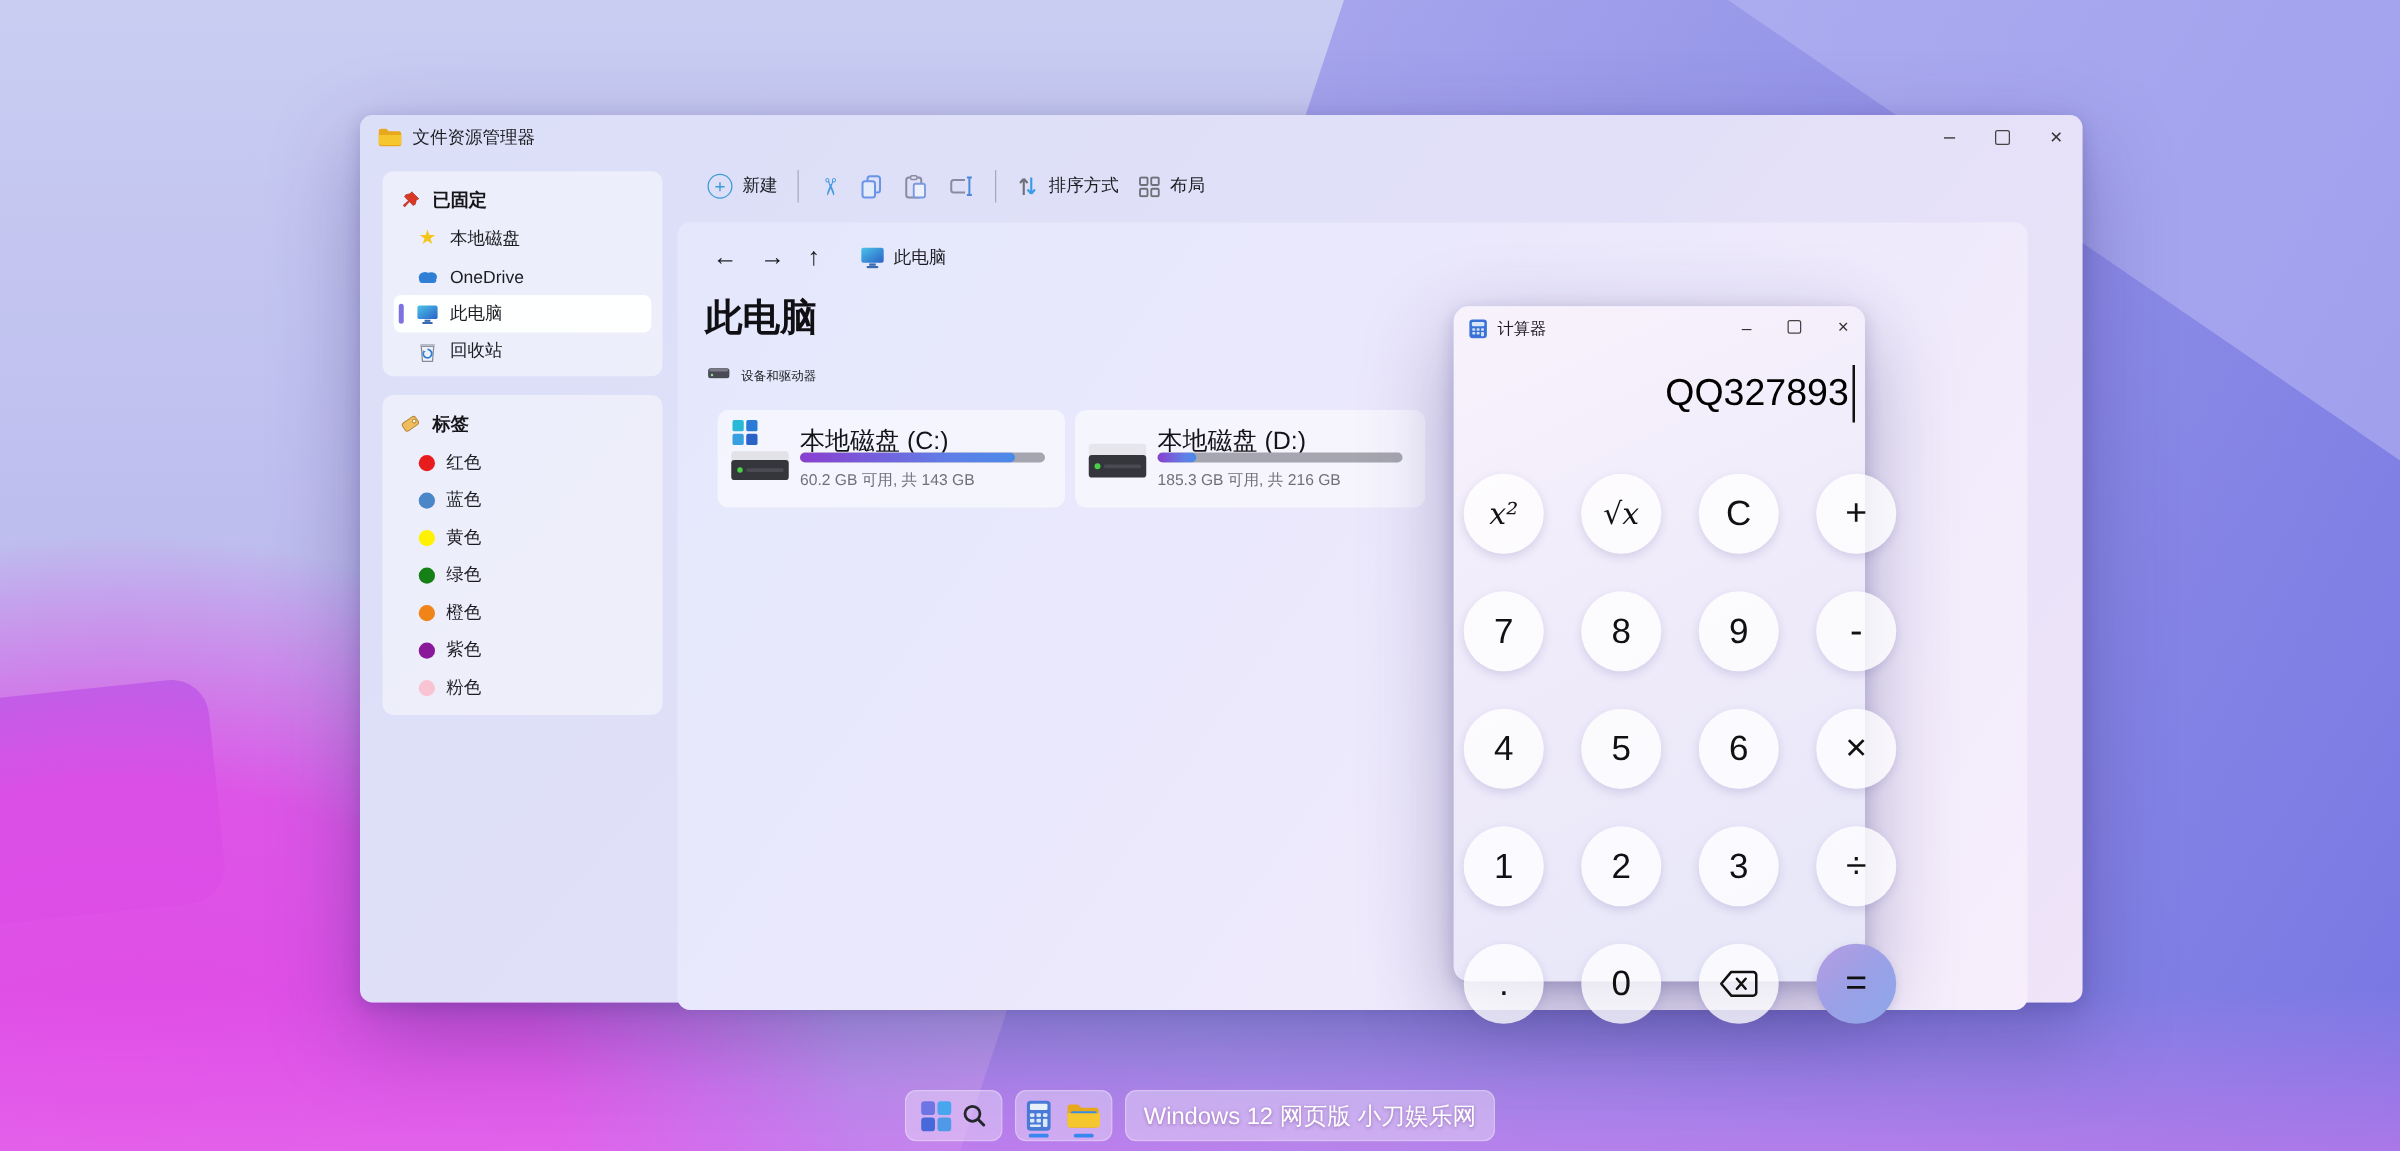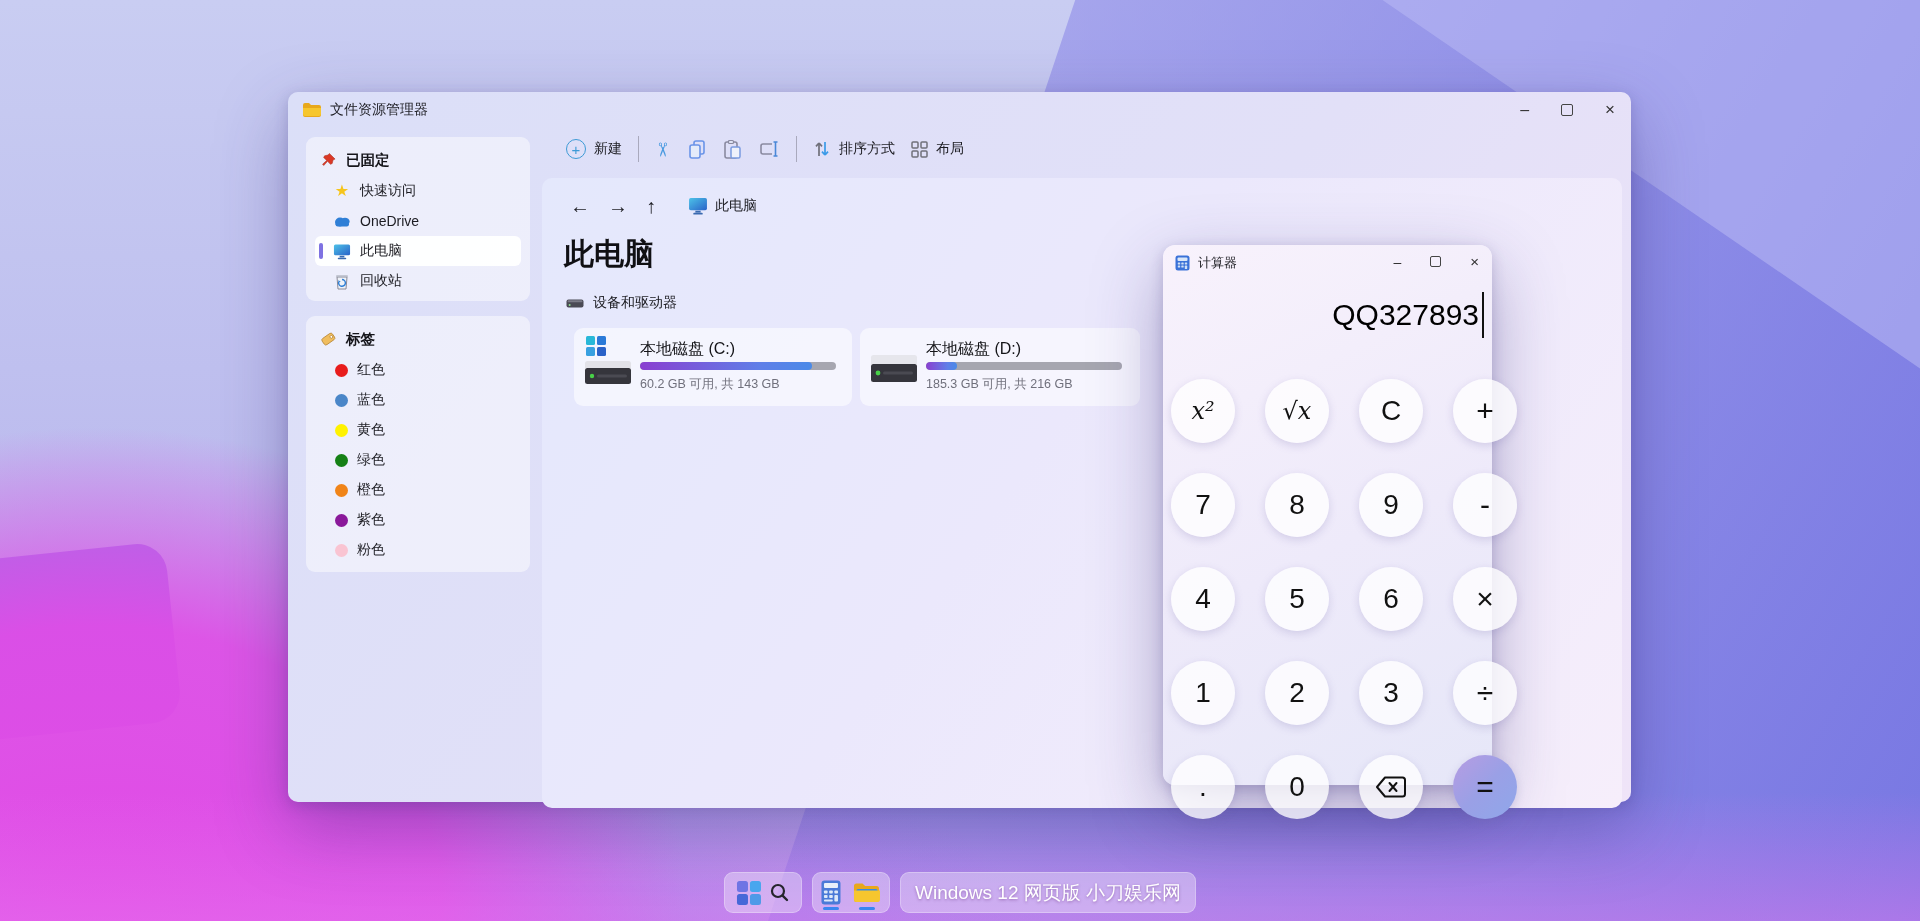--- a/index.html
+++ b/index.html
@@ -30,21 +30,21 @@
   .window{position:absolute;border-radius:10px;
     box-shadow:0 26px 70px rgba(55,45,120,.38),0 4px 14px rgba(55,45,120,.22);}
   .winbtn{display:flex;align-items:center;justify-content:center;
     color:#333;cursor:default;user-select:none;}
   .glyph-min{font-size:16px;line-height:1;}
   .glyph-close{font-size:17px;line-height:1;}
   .box-max{width:10px;height:10px;border:1.3px solid #444;border-radius:2px;}
 
   
   .explorer{left:288px;top:92px;width:1343px;height:710px;
-    background:linear-gradient(130deg,#dbdff8 0%,#e2e0f8 55%,#efe4f8 100%);}
+    background:linear-gradient(130deg,#dbdff8 0%,#e2e0f8 55%,#efe4f8 100%);padding-left:35px;}
   .ex-titlebar{position:absolute;left:0;top:0;right:0;height:36px;
     display:flex;align-items:center;padding:0 14px;}
   .ex-title{font-size:14px;color:#1c1c22;margin-left:8px;}
   .ex-controls{position:absolute;right:16px;top:9px;display:flex;gap:32px;align-items:center;}
 
   
   .side-card{position:absolute;left:18px;width:224px;
     background:rgba(255,255,255,.48);border-radius:9px;padding:7px 9px;box-sizing:border-box;}
   .side-card-1{top:45px;height:164px;}
   .side-card-2{top:224px;height:256px;}
@@ -75,28 +75,28 @@
   .nav-row{position:absolute;left:28px;top:18px;display:flex;align-items:center;gap:18px;}
   .nav-arrow{font-size:20px;color:#1c1c22;cursor:default;line-height:1;}
   .crumb{display:flex;align-items:center;gap:7px;margin-left:14px;font-size:14px;color:#1c1c22;}
   .search-box{position:absolute;right:18px;top:14px;width:303px;height:33px;
     background:rgba(255,255,255,.92);border-radius:9px;display:flex;align-items:center;
     padding:0 10px;box-sizing:border-box;gap:8px;box-shadow:0 1px 3px rgba(80,70,140,.15);}
   .search-box input{border:none;outline:none;background:transparent;flex:1;
     font-size:14px;color:#333;font-family:inherit;}
   .search-box input::placeholder{color:#8a8a96;}
   .page-heading{position:absolute;left:22px;top:56px;font-size:30px;font-weight:bold;color:#101014;}
-  .section-row{position:absolute;left:24px;top:116px;display:flex;align-items:center;gap:9px;
-    font-size:14px;color:#1c1c22;}
+  .section-row{position:absolute;left:24px;top:116px;display:flex;align-items:flex-start;gap:9px;
+    font-size:10px;color:#1c1c22;}
   .drive-card{position:absolute;top:150px;height:78px;border-radius:9px;
     background:rgba(255,255,255,.55);cursor:default;}
   .drive-1{left:32px;width:278px;}
   .drive-2{left:318px;width:280px;}
   .drive-icon-wrap{position:absolute;left:10px;top:14px;width:50px;height:50px;}
-  .drive-name{position:absolute;left:66px;top:11px;font-size:16px;color:#141418;}
+  .drive-name{position:absolute;left:66px;top:11px;font-size:20px;color:#141418;}
   .drive-bar{position:absolute;left:66px;top:34px;width:196px;height:8px;border-radius:4px;
     background:#a6a6b0;overflow:hidden;}
   .drive-fill{height:100%;border-radius:4px;
     background:linear-gradient(90deg,#8a3fd0 0%,#5f7fe8 70%,#4a8ae8 100%);}
   .drive-info{position:absolute;left:66px;top:48px;font-size:12.5px;color:#70707c;}
   .winlogo-mini{position:absolute;left:2px;top:-6px;display:grid;
     grid-template-columns:9px 9px;grid-template-rows:9px 9px;gap:1.5px;}
   .winlogo-mini div{border-radius:1.5px;}
 
   
@@ -170,21 +170,21 @@
 
   <div class="side-card side-card-1">
     <div class="side-header">
       <svg class="glyph-icon" width="17" height="17" viewBox="0 0 18 18">
         <path d="M10.5 1.5 l6 6 -2.2 1 -0.8 3.6 -1.8 1 -3.2-3.2 -4 4.4 -1.3-1.3 4.4-4 -3.2-3.2 1-1.8 3.6-0.8 z" fill="#da3826" stroke="#a02818" stroke-width="0.5"></path>
       </svg>
       <span>已固定</span>
     </div>
     <div class="side-item">
       <span class="glyph-icon star">★</span>
-      <span>快速访问</span>
+      <span>本地磁盘</span>
     </div>
     <div class="side-item">
       <svg class="glyph-icon" width="18" height="12" viewBox="0 0 18 12">
         <ellipse cx="7" cy="7" rx="5" ry="4.4" fill="#2f7fd6"></ellipse>
         <ellipse cx="12" cy="6.5" rx="4.6" ry="3.8" fill="#2f7fd6"></ellipse>
         <rect x="2.5" y="7" width="13.5" height="4.4" rx="2.2" fill="#2f7fd6"></rect>
       </svg>
       <span>OneDrive</span>
     </div>
     <div class="side-item selected">

